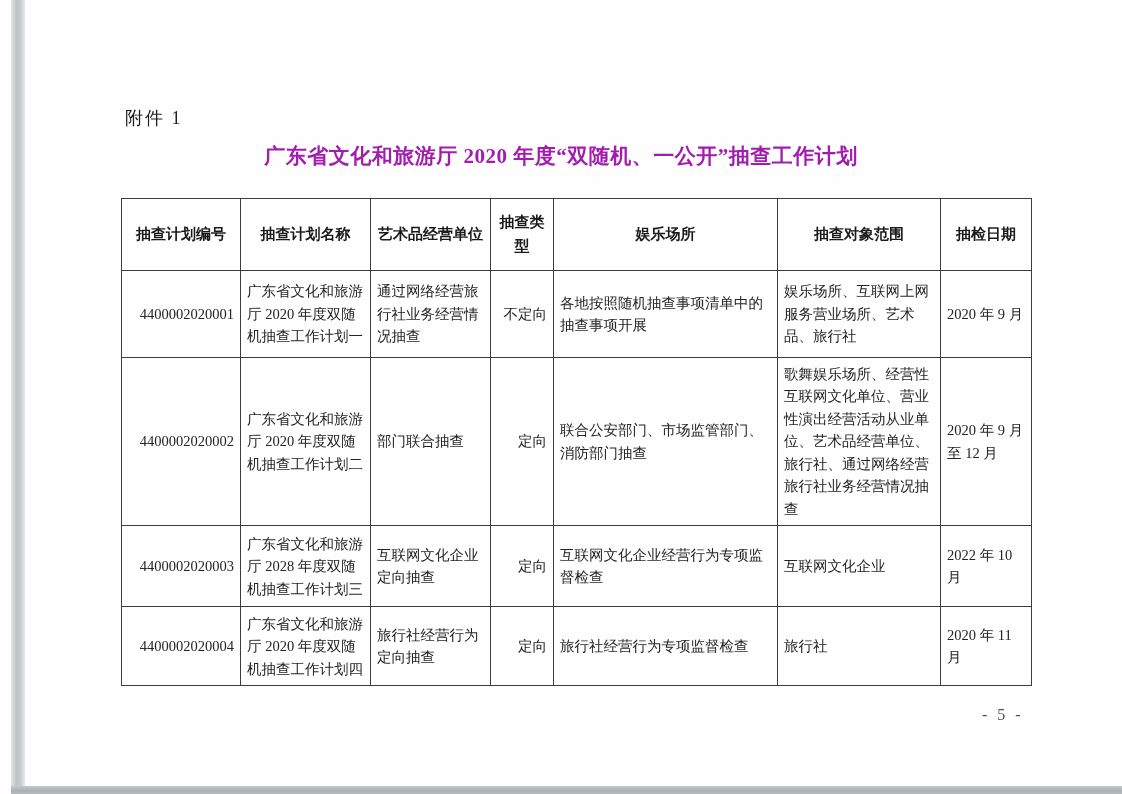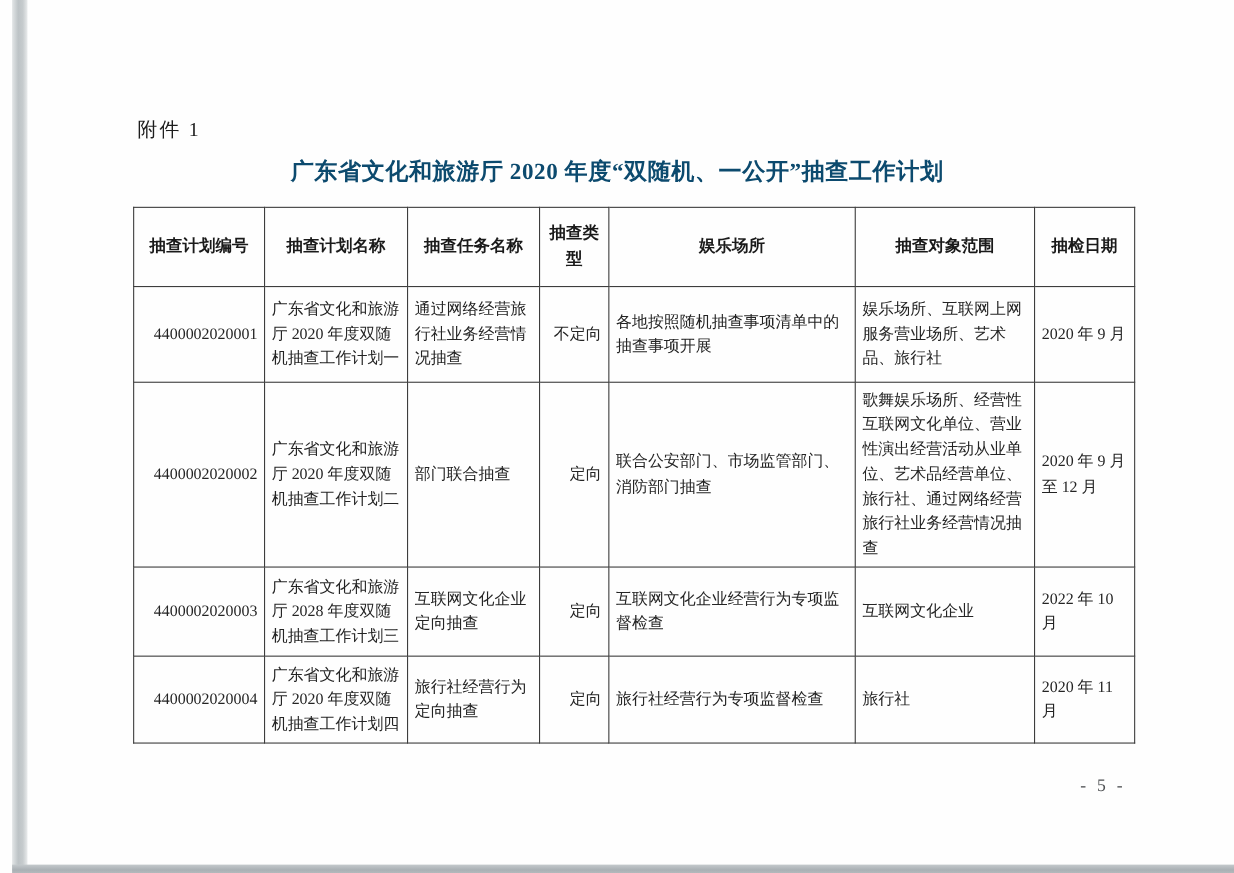--- a/index.html
+++ b/index.html
@@ -27,25 +27,25 @@
     width: 1111px; height: 8px;
     background: linear-gradient(to bottom, #c4c9cc 0%, #aab0b4 60%, #b4babd 100%);
   }
   .attachment {
     position: absolute; left: 105px; top: 106px;
     font-size: 18px; letter-spacing: 2px; color: #1d1d1d; margin-left: 20px;
   }
   .title {
     position: absolute; left: 60px; top: 142px; width: 1002px;
     text-align: center;
-    font-size: 21px; font-weight: bold; color: #0c4a6e;
+    font-size: 21px; font-weight: bold; color: #a21caf;
     letter-spacing: 0.5px;
   }
   table.plan {
-    position: absolute; left: 121px; top: 188px;
+    position: absolute; left: 121px; top: 198px;
     width: 910px;
     border-collapse: collapse;
     table-layout: fixed;
     font-size: 14.5px;
     color: #242424;
     padding-left: 13px;
   }
   table.plan th, table.plan td {
     border: 1px solid #3d3d3d;
     vertical-align: middle;
@@ -91,21 +91,21 @@
       <col style="width:120px">
       <col style="width:63px">
       <col style="width:224px">
       <col style="width:163px">
       <col style="width:91px">
     </colgroup>
     <thead>
       <tr>
         <th>抽查计划编号</th>
         <th>抽查计划名称</th>
-        <th>抽查任务名称</th>
+        <th>艺术品经营单位</th>
         <th>抽查类型</th>
         <th>娱乐场所</th>
         <th>抽查对象范围</th>
         <th>抽检日期</th>
       </tr>
     </thead>
     <tbody>
       <tr class="r1">
         <td class="c-center">4400002020001</td>
         <td class="c-left">广东省文化和旅游厅 2020 年度双随机抽查工作计划一</td>

